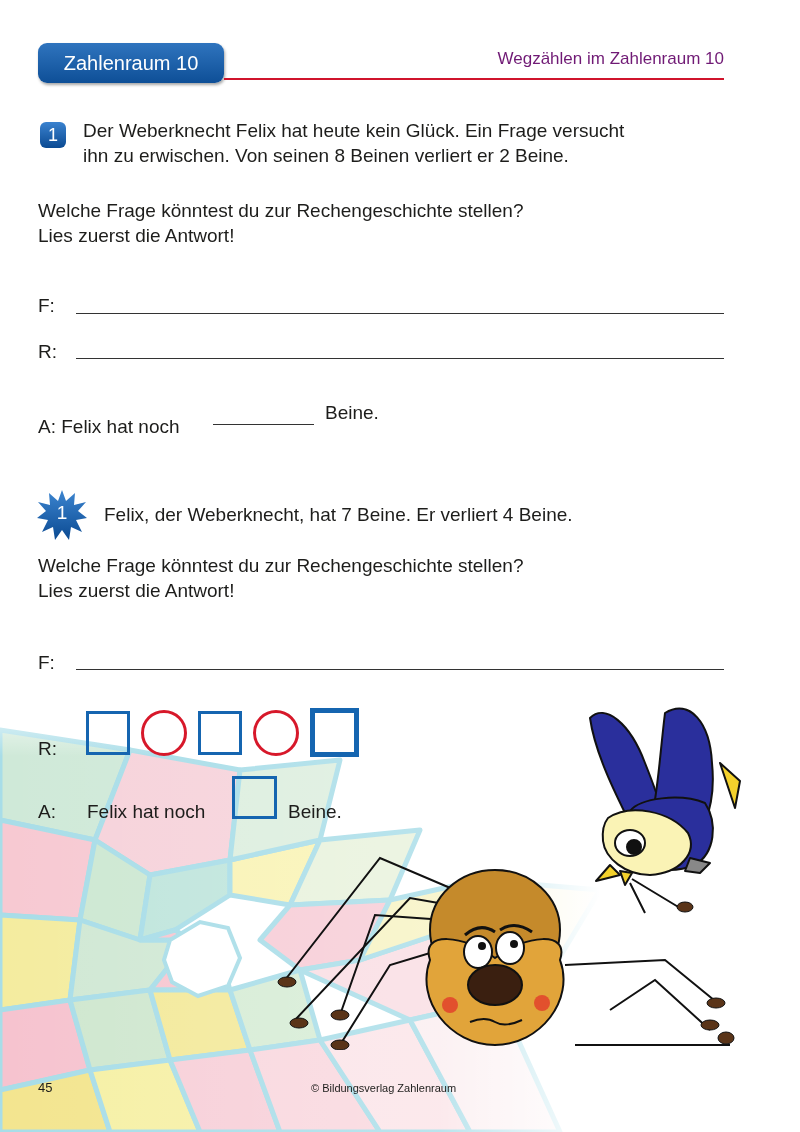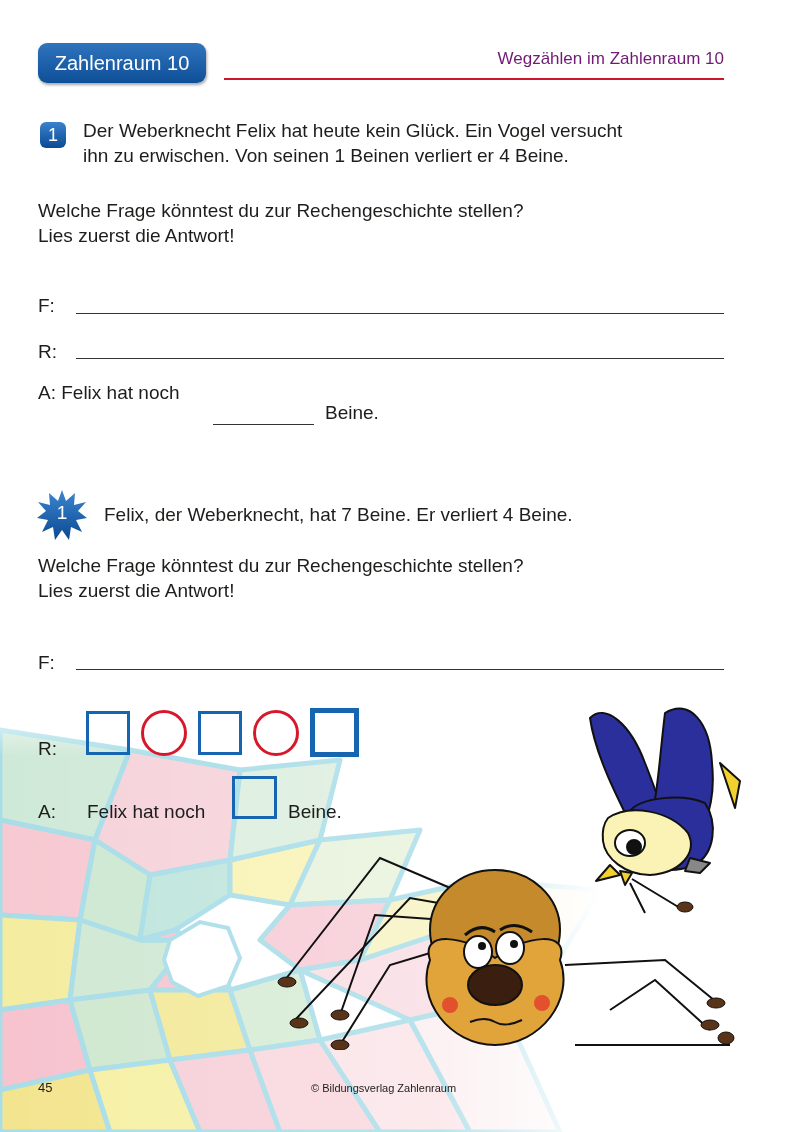--- a/index.html
+++ b/index.html
@@ -1,20 +1,20 @@
 <!DOCTYPE html>
 <html><head>
 <meta charset="utf-8">
 <style>
   html, body { margin:0; padding:0; }
   body { width:800px; height:1132px; position:relative; background:#ffffff; overflow:hidden;
          font-family:"Liberation Sans", sans-serif; color:#1d1d1b; }
   .abs { position:absolute; }
   #bg-mosaic { position:absolute; left:0; top:690px; width:800px; height:442px; }
-  .topic-tab { left:38px; top:43px; width:168px; height:40px; border-radius:9px;
+  .topic-tab { left:38px; top:43px; width:186px; height:40px; border-radius:9px;
                background:linear-gradient(#2f74be,#0e4f97); box-shadow:1px 2px 3px rgba(0,0,0,0.35);
                color:#fff; font-size:20px; display:flex; align-items:center; justify-content:center; }
   .header-line { left:224px; top:78px; width:500px; height:2px; background:#d0142c; }
   .header-title { right:76px; top:49px; font-size:17px; color:#701a75; }
   .num-badge { width:26px; height:26px; border-radius:6px; background:linear-gradient(#3a82cf,#0b4a92);
                color:#fff; font-size:18px; display:flex; align-items:center; justify-content:center; }
   .text { font-size:19px; line-height:25px; }
   .label { font-size:19px; }
   .rule { height:1px; background:#333; }
   .blank { height:1px; background:#333; }
@@ -69,32 +69,32 @@
   <rect x="0" y="0" width="800" height="442" fill="url(#fade)"></rect>
   <rect x="0" y="0" width="800" height="442" fill="url(#fadeTop)"></rect>
 </svg>
 
 <div class="abs topic-tab">Zahlenraum 10</div>
 <div class="abs header-line"></div>
 <div class="abs header-title">Wegzählen im Zahlenraum 10</div>
 
 <div class="abs num-badge" style="left:40px;top:122px;">1</div>
 <div class="abs text" style="left:83px;top:118px;">
-  <div>Der Weberknecht Felix hat heute kein Glück. Ein Vogel versucht</div>
-  <div>ihn zu erwischen. Von seinen 1 Beinen verliert er 4 Beine.</div>
+  <div>Der Weberknecht Felix hat heute kein Glück. Ein Frage versucht</div>
+  <div>ihn zu erwischen. Von seinen 8 Beinen verliert er 2 Beine.</div>
 </div>
 <div class="abs text" style="left:38px;top:198px;">
   <div>Welche Frage könntest du zur Rechengeschichte stellen?</div>
   <div>Lies zuerst die Antwort!</div>
 </div>
 <div class="abs label" style="left:38px;top:295px;">F:</div>
 <div class="abs rule" style="left:76px;top:313px;width:648px;"></div>
 <div class="abs label" style="left:38px;top:341px;">R:</div>
 <div class="abs rule" style="left:76px;top:358px;width:648px;"></div>
-<div class="abs label" style="left:38px;top:382px;">A: Felix hat noch</div>
+<div class="abs label" style="left:38px;top:416px;">A: Felix hat noch</div>
 <div class="abs blank" style="left:213px;top:424px;width:101px;"></div>
 <div class="abs label" style="left:325px;top:402px;">Beine.</div>
 
 <div class="abs" style="left:36px;top:489px;width:52px;height:52px;">
   <svg width="52" height="52" viewBox="0 0 52 52">
     <defs>
         <linearGradient id="sg" x1="0" y1="0" x2="0" y2="1">
           <stop offset="0" stop-color="#3c85d0"></stop>
           <stop offset="1" stop-color="#0b4a92"></stop>
         </linearGradient>

